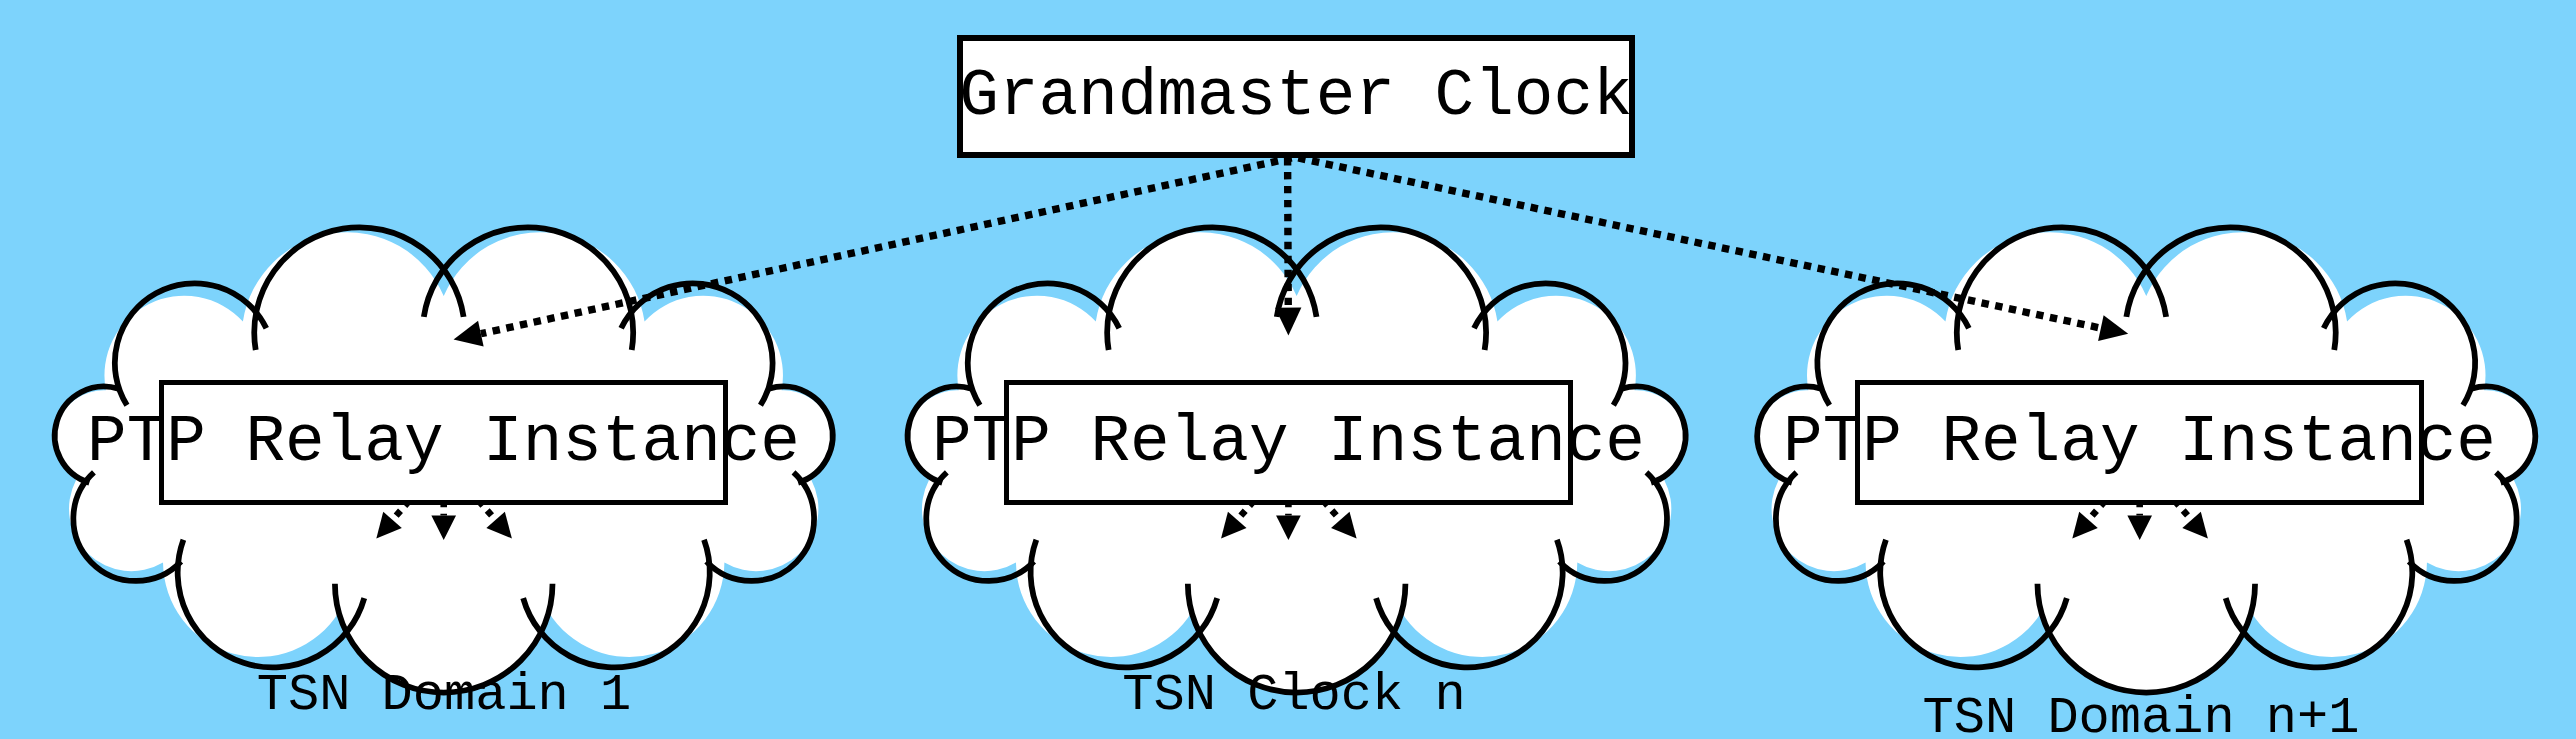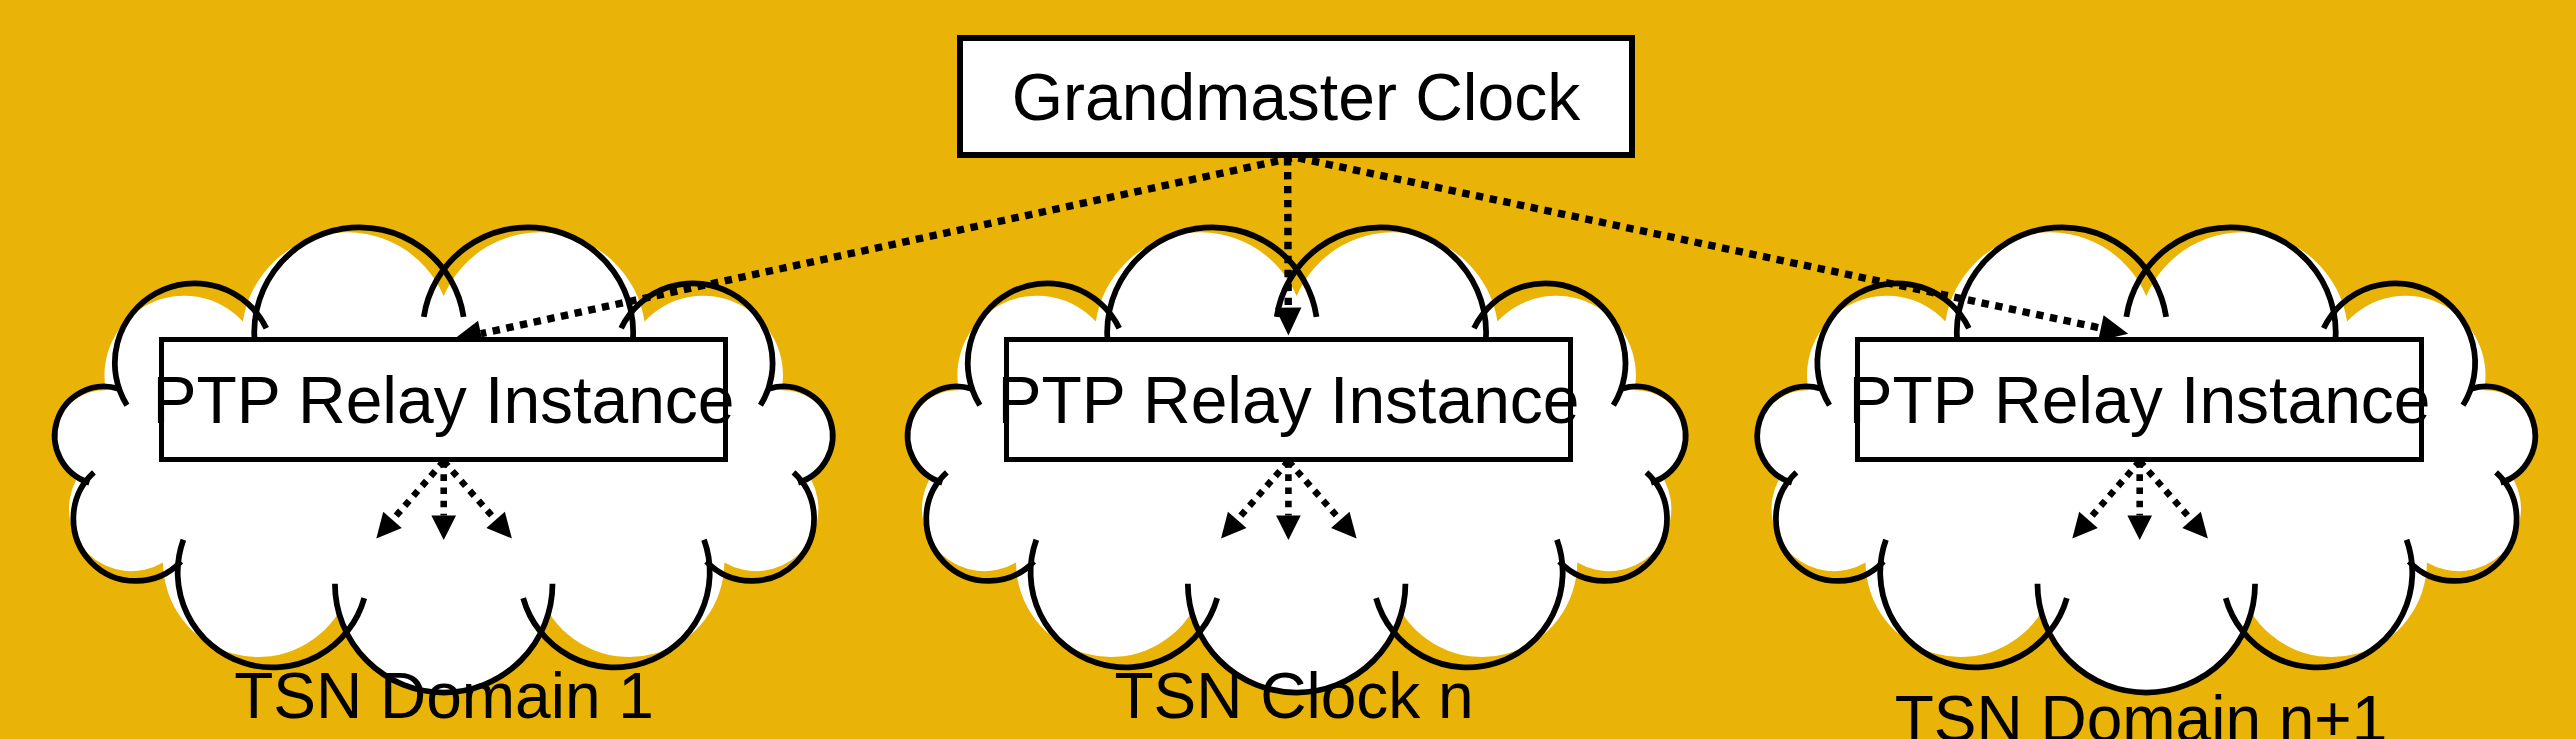--- a/index.html
+++ b/index.html
@@ -1,48 +1,48 @@
 <!DOCTYPE html>
 <html style="font-size:13px"><head>
 <meta charset="utf-8">
 <style>
   html, body { margin: 0; padding: 0; background: #ffffff; }
   .canvas {
     position: relative;
     width: 2576px;
     height: 740px;
-    background: #eab308;
+    background: #7dd3fc;
     overflow: hidden;
-    font-family: Liberation Sans, sans-serif;
+    font-family: Liberation Mono, monospace;
     color: #000000;
   }
   .canvas svg {
     position: absolute;
     left: 0; top: 0;
   }
   .nodebox {
     position: absolute;
     box-sizing: border-box;
     background: #ffffff;
     display: flex;
     align-items: center;
     justify-content: center;
     white-space: nowrap;
     font-size: 66px;
     line-height: 1;
   }
   .gm-box   { border: 6.6px solid #000; }
-  .ptp-box  { border: 5.8px solid #000; }
+  .ptp-box  { border: 5.8px solid #000; margin-top: 43px; }
   .domain-label {
     position: absolute;
     display: flex;
     align-items: center;
     justify-content: center;
     white-space: nowrap;
-    font-size: 64px;
+    font-size: 52px;
     line-height: 1;
   }
 </style>
 </head>
 <body>
 
 <div class="canvas">
 
   <svg id="diagram-svg" width="2576" height="740" viewBox="0 0 3135 900">
       <path d="M540.0 360.0 A128.1 128.1 0 0 1 784.4 391.1 A97.0 97.0 0 0 1 951.2 474.6 A59.9 59.9 0 0 1 987.4 583.9 A75.9 75.9 0 0 1 881.6 684.4 A115.7 115.7 0 0 1 667.3 744.1 A132.4 132.4 0 0 1 412.7 744.1 A115.7 115.7 0 0 1 198.4 684.4 A75.9 75.9 0 0 1 92.6 583.9 A59.9 59.9 0 0 1 128.8 474.6 A97.0 97.0 0 0 1 295.6 391.1 A128.1 128.1 0 0 1 540.0 360.0 Z" fill="#ffffff" stroke="none"></path>

